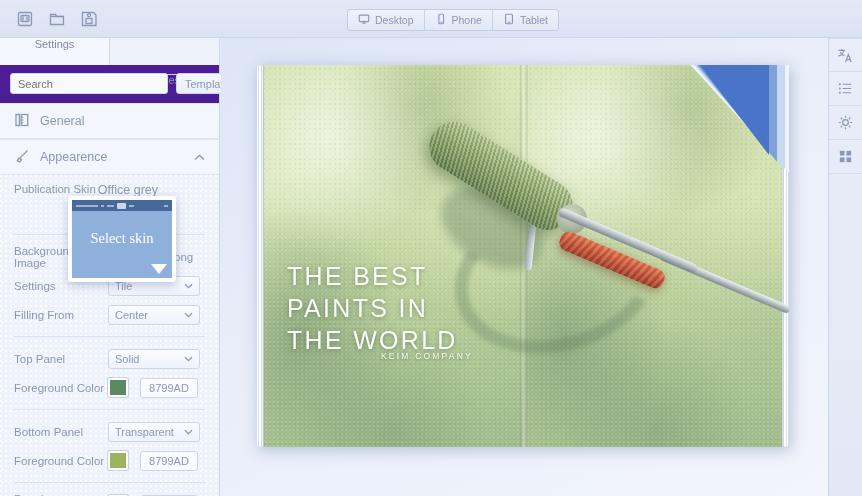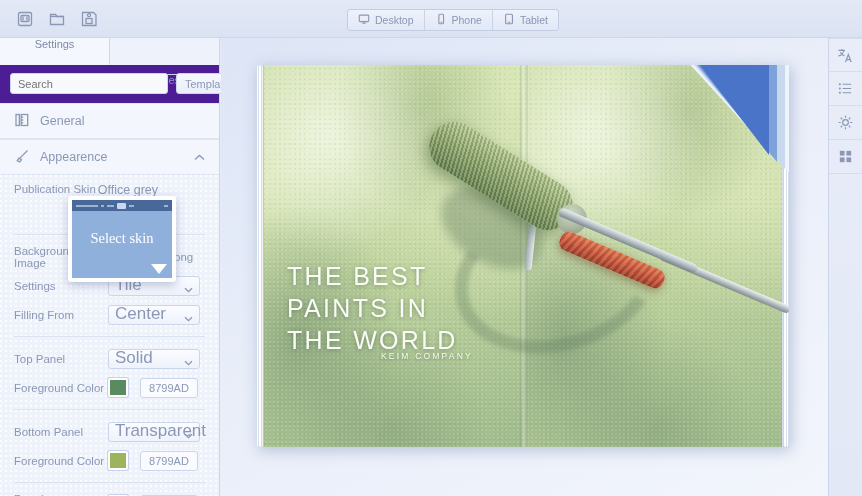--- a/index.html
+++ b/index.html
@@ -111,22 +111,22 @@
   .frow {
     display: flex; align-items: center;
     height: 25px; margin: 0 14px 4px 14px;
     font-size: 11.5px; color: #8b98b5;
   }
   .flabel { width: 94px; flex: none; }
   .fsel {
     width: 92px; height: 20px;
     border: 1px solid #ccd6ea; border-radius: 3px;
     background: linear-gradient(180deg,#fafcff,#eef2fb);
-    font-size: 17px; color: #8b98b5;
-    display: flex; align-items: flex-end; padding: 0 6px;
+    font-size: 11px; color: #8b98b5;
+    display: flex; align-items: center; padding: 0 6px;
     position: relative;
     cursor: pointer;
   }
   .fsel .cv { position: absolute; right: 6px; color: #a6b1c9; font-size: 9px; }
   .swatch {
     width: 20px; height: 19px; border: 2px solid #fff; border-radius: 2px;
     box-shadow: 0 0 0 1px #c6d0e6;
     cursor: pointer; flex: none;
   }
   .hexbox {

